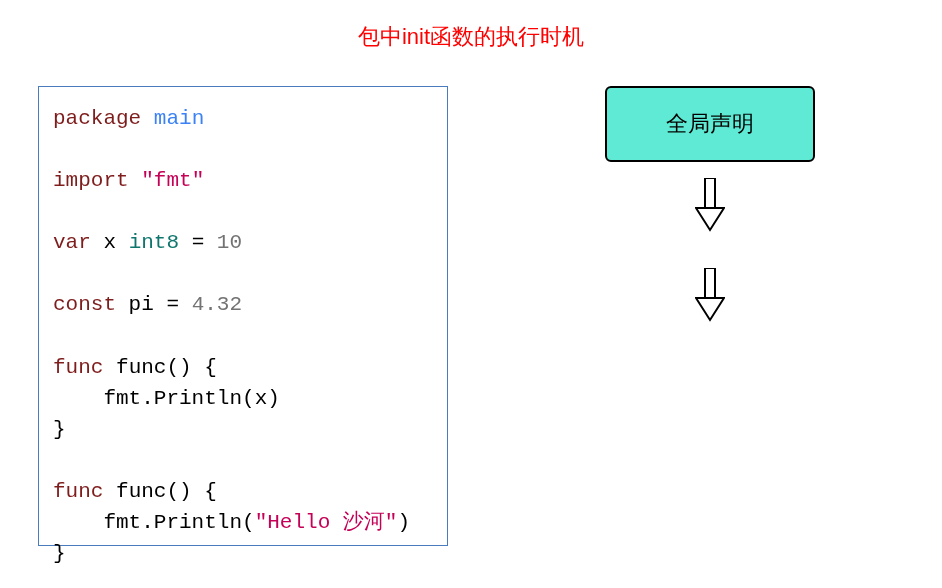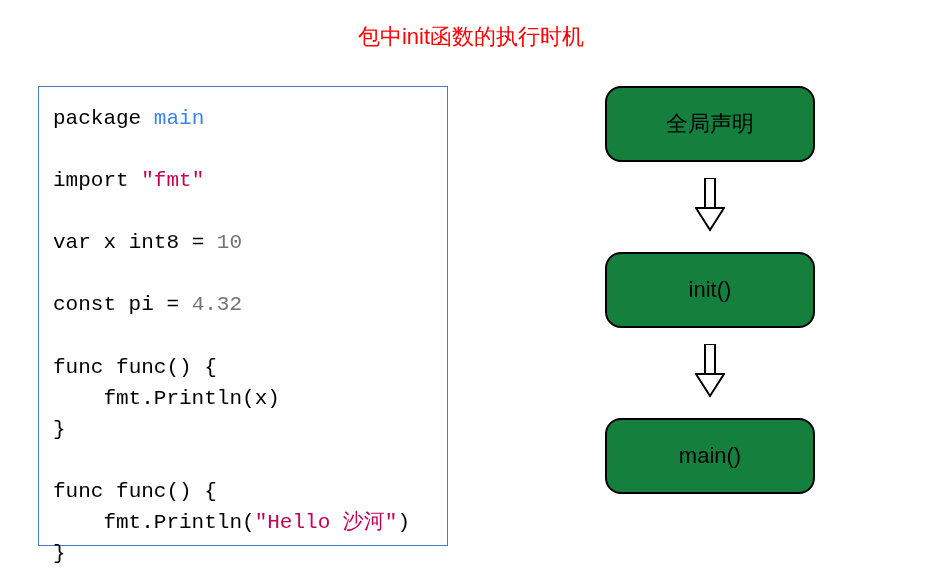--- a/index.html
+++ b/index.html
@@ -26,41 +26,41 @@
     width: 410px;
     height: 460px;
     border: 1px solid #4a7bbd;
     padding: 16px 14px;
     font-family: "Menlo", "Consolas", "Courier New", monospace;
     font-size: 21px;
     line-height: 1.48;
     white-space: pre;
     color: #000;
   }
-  .kw   { color: #000000; }   
-  .ty   { color: #000000; }   
+  .kw   { color: #7f1d1d; }   
+  .ty   { color: #0f766e; }   
   .str  { color: #c50057; }   
   .num  { color: #737373; }   
   .ident{ color: #3b82f6; }
 
   .flow {
     position: absolute;
     left: 560px;
     top: 86px;
     width: 300px;
     display: flex;
     flex-direction: column;
     align-items: center;
   }
   .node {
     width: 210px;
     height: 76px;
-    background: #15803d;
+    background: #5eead4;
     border: 2px solid #000;
-    border-radius: 16px;
+    border-radius: 6px;
     display: flex;
     align-items: center;
     justify-content: center;
     font-size: 22px;
     color: #000;
   }
   .arrow {
     margin: 16px 0;
   }
 </style>
@@ -86,21 +86,19 @@
 <span>}</span></div>
 
 <div class="flow">
   <div class="node">全局声明</div>
   <div class="arrow">
     <svg width="30" height="54" viewBox="0 0 30 54">
       <rect x="10" y="0" width="10" height="30" fill="#fff" stroke="#000" stroke-width="2"></rect>
       <polygon points="1,30 29,30 15,52" fill="#fff" stroke="#000" stroke-width="2"></polygon>
     </svg>
   </div>
-  <div class="node">init()</div>
   <div class="arrow">
     <svg width="30" height="54" viewBox="0 0 30 54">
       <rect x="10" y="0" width="10" height="30" fill="#fff" stroke="#000" stroke-width="2"></rect>
       <polygon points="1,30 29,30 15,52" fill="#fff" stroke="#000" stroke-width="2"></polygon>
     </svg>
   </div>
-  <div class="node">main()</div>
 </div>
 
 </body></html>

